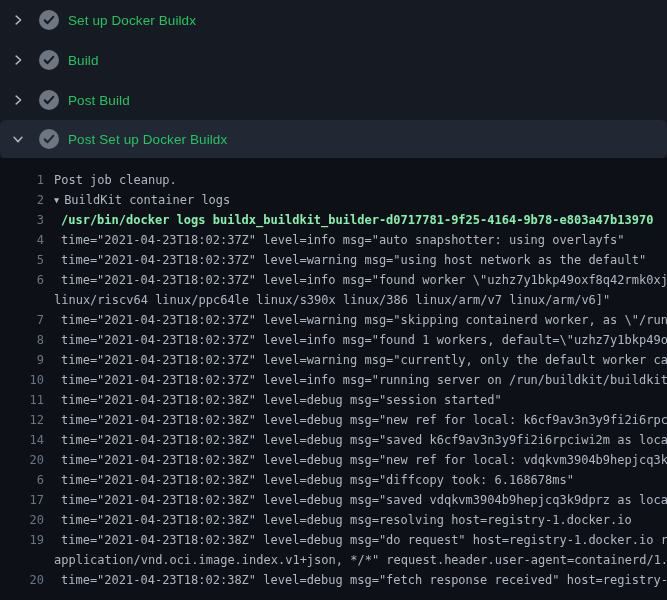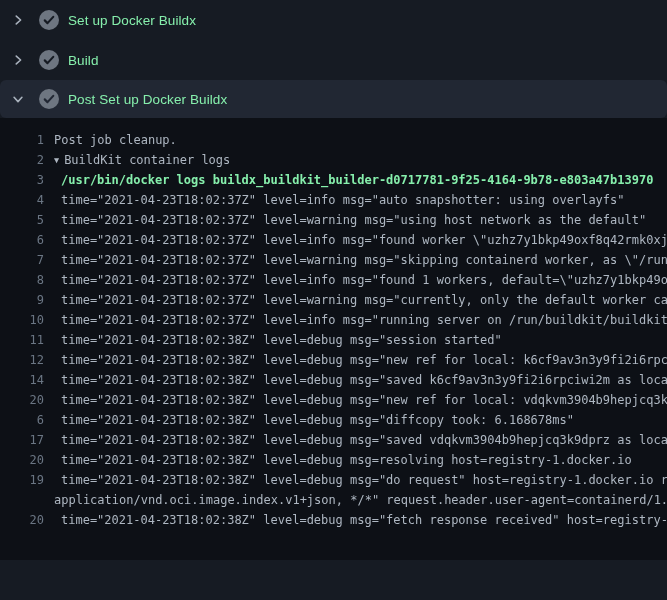--- a/index.html
+++ b/index.html
@@ -28,21 +28,21 @@
     display: inline-flex; align-items: center; justify-content: center;
     flex: none;
   }
   .check {
     width: 20px; height: 20px;
     display: inline-flex; flex: none;
   }
   .step-label {
     margin-left: 9px;
     font-size: 13.5px;
-    color: #86efac;
+    color: #22c55e;
     letter-spacing: .1px;
   }
   
   .log {
     box-sizing: border-box;
     width: 667px; height: 442px;
     background: #0d1016;
     padding-top: 12px;
     font-family: "DejaVu Sans Mono", "Liberation Mono", monospace;
     font-size: 12px;
@@ -102,20 +102,34 @@
     </span>
     <span class="check">
       <svg width="20" height="20" viewBox="0 0 16 16">
           <circle cx="8" cy="8" r="8" fill="#6e7681"></circle>
           <path d="M4.6 8.3l2.2 2.2 4.6-5" stroke="#161b23" stroke-width="1.7" fill="none" stroke-linecap="round" stroke-linejoin="round"></path>
         </svg>
     </span>
     <span class="step-label">Build</span>
   </div>
 
+  <div class="step-row">
+    <span class="chev">
+      <svg width="14" height="14" viewBox="0 0 16 16">
+          <path d="M6 3.5l5 4.5-5 4.5" stroke="#a9b2bd" stroke-width="1.8" fill="none" stroke-linecap="round" stroke-linejoin="round"></path>
+        </svg>
+    </span>
+    <span class="check">
+      <svg width="20" height="20" viewBox="0 0 16 16">
+          <circle cx="8" cy="8" r="8" fill="#6e7681"></circle>
+          <path d="M4.6 8.3l2.2 2.2 4.6-5" stroke="#161b23" stroke-width="1.7" fill="none" stroke-linecap="round" stroke-linejoin="round"></path>
+        </svg>
+    </span>
+    <span class="step-label">Post Build</span>
+  </div>
 
   <div class="step-row expanded">
     <span class="chev">
       <svg width="14" height="14" viewBox="0 0 16 16">
           <path d="M3.5 6l4.5 5 4.5-5" stroke="#a9b2bd" stroke-width="1.8" fill="none" stroke-linecap="round" stroke-linejoin="round"></path>
         </svg>
     </span>
     <span class="check">
       <svg width="20" height="20" viewBox="0 0 16 16">
           <circle cx="8" cy="8" r="8" fill="#6e7681"></circle>
@@ -128,20 +142,21 @@
 </div>
 
 <div class="log">
   <div id="log-lines">
       <div class="log-row"><span class="log-num">1</span><span class="log-text plain">Post job cleanup.</span></div>
       <div class="log-row"><span class="log-num">2</span><span class="log-text group"><span class="tri">▼</span>BuildKit container logs</span></div>
       <div class="log-row"><span class="log-num">3</span><span class="log-text command">/usr/bin/docker logs buildx_buildkit_builder-d0717781-9f25-4164-9b78-e803a47b13970</span></div>
       <div class="log-row"><span class="log-num">4</span><span class="log-text child">time="2021-04-23T18:02:37Z" level=info msg="auto snapshotter: using overlayfs"</span></div>
       <div class="log-row"><span class="log-num">5</span><span class="log-text child">time="2021-04-23T18:02:37Z" level=warning msg="using host network as the default"</span></div>
       <div class="log-row"><span class="log-num">6</span><span class="log-text child">time="2021-04-23T18:02:37Z" level=info msg="found worker \"uzhz7y1bkp49oxf8q42rmk0xj</span></div>
+      <div class="log-row"><span class="log-num"></span><span class="log-text cont">linux/riscv64 linux/ppc64le linux/s390x linux/386 linux/arm/v7 linux/arm/v6]"</span></div>
       <div class="log-row"><span class="log-num">7</span><span class="log-text child">time="2021-04-23T18:02:37Z" level=warning msg="skipping containerd worker, as \"/run</span></div>
       <div class="log-row"><span class="log-num">8</span><span class="log-text child">time="2021-04-23T18:02:37Z" level=info msg="found 1 workers, default=\"uzhz7y1bkp49ox</span></div>
       <div class="log-row"><span class="log-num">9</span><span class="log-text child">time="2021-04-23T18:02:37Z" level=warning msg="currently, only the default worker can</span></div>
       <div class="log-row"><span class="log-num">10</span><span class="log-text child">time="2021-04-23T18:02:37Z" level=info msg="running server on /run/buildkit/buildkitd</span></div>
       <div class="log-row"><span class="log-num">11</span><span class="log-text child">time="2021-04-23T18:02:38Z" level=debug msg="session started"</span></div>
       <div class="log-row"><span class="log-num">12</span><span class="log-text child">time="2021-04-23T18:02:38Z" level=debug msg="new ref for local: k6cf9av3n3y9fi2i6rpci</span></div>
       <div class="log-row"><span class="log-num">14</span><span class="log-text child">time="2021-04-23T18:02:38Z" level=debug msg="saved k6cf9av3n3y9fi2i6rpciwi2m as local</span></div>
       <div class="log-row"><span class="log-num">20</span><span class="log-text child">time="2021-04-23T18:02:38Z" level=debug msg="new ref for local: vdqkvm3904b9hepjcq3k9</span></div>
       <div class="log-row"><span class="log-num">6</span><span class="log-text child">time="2021-04-23T18:02:38Z" level=debug msg="diffcopy took: 6.168678ms"</span></div>
       <div class="log-row"><span class="log-num">17</span><span class="log-text child">time="2021-04-23T18:02:38Z" level=debug msg="saved vdqkvm3904b9hepjcq3k9dprz as local</span></div>

